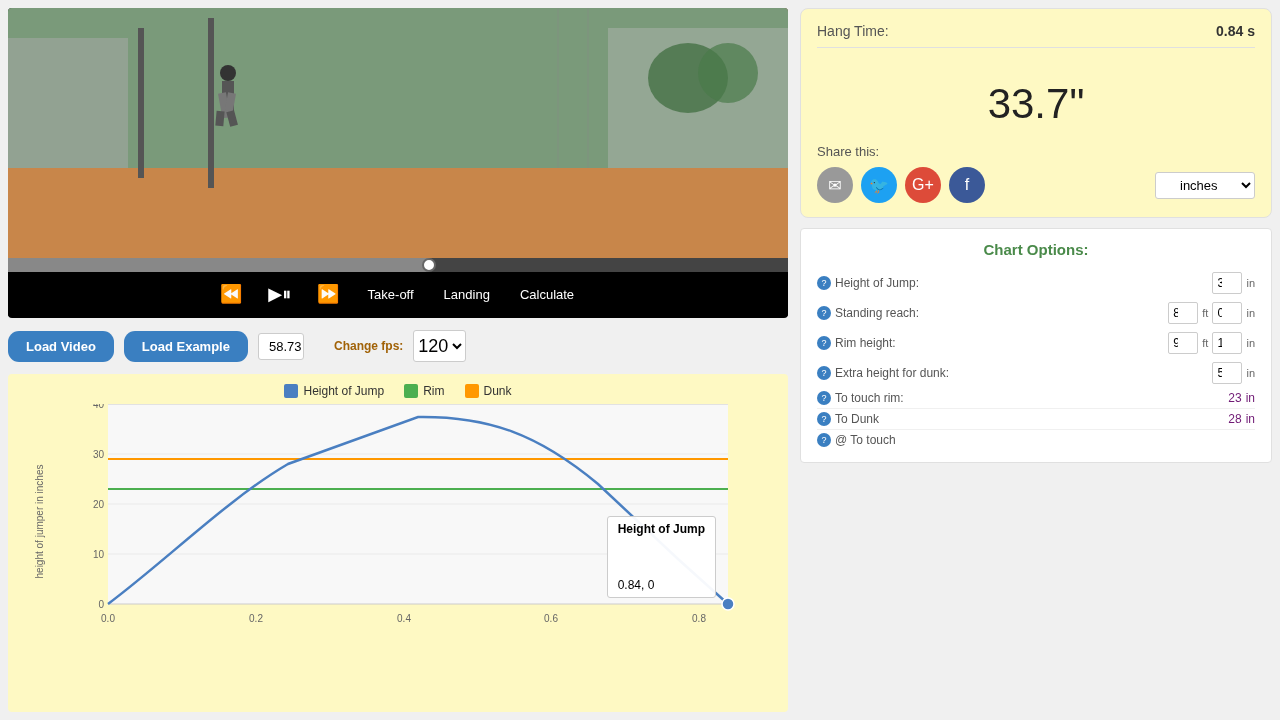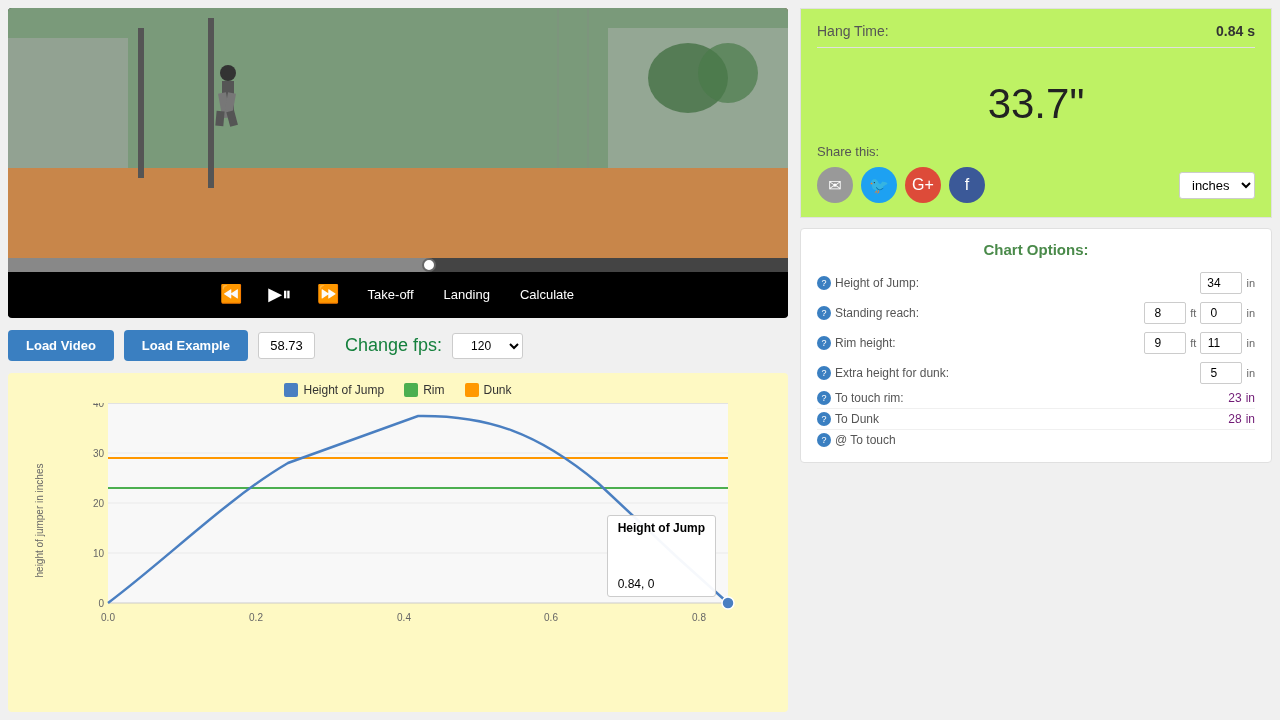--- a/index.html
+++ b/index.html
@@ -115,44 +115,45 @@
     .controls-row {
       display: flex;
       align-items: center;
       gap: 10px;
       padding: 4px 0;
     }
     .btn-blue {
       background: #3a7fc1;
       color: white;
       border: none;
-      border-radius: 4px;
+      border-radius: 11px;
       padding: 8px 18px;
       font-size: 13px;
       cursor: pointer;
       font-weight: bold;
     }
     .fps-display {
       border: 1px solid #ccc;
       background: white;
       padding: 5px 10px;
       font-size: 13px;
-      width: 57px;
+      width: 46px;
       text-align: center;
       border-radius: 3px;
     }
     .fps-label {
-      font-size: 18px;
-      color: #15803d;
+      font-size: 12px;
+      color: #a16207;
       margin-left: 20px;
+      font-weight: bold;
     }
     .fps-select {
       border: 1px solid #ccc;
-      padding: 4px 14px;
-      font-size: 12px;
+      padding: 4px 0;
+      font-size: 18px;
       border-radius: 3px;
       background: white;
     }
 
     
     .chart-section {
       background: #fef9c3;
       border-radius: 4px;
       padding: 10px 12px 8px 12px;
       flex: 1;
@@ -183,22 +184,22 @@
       padding: 5px 10px;
       border-radius: 3px;
       font-size: 12px;
       right: 60px;
       bottom: 40px;
       pointer-events: none;
     }
 
     
     .results-section {
-      background: #bef264;
-      border-radius: 0;
+      background: #fef9c3;
+      border-radius: 8px;
       padding: 14px 16px;
       border: 1px solid #e0e0e0;
     }
     .hang-time-row {
       display: flex;
       align-items: center;
       justify-content: space-between;
       border-bottom: 1px solid #e0e0e0;
       padding-bottom: 8px;
       margin-bottom: 8px;
@@ -240,21 +241,21 @@
       font-size: 16px;
       color: white;
     }
     .share-email { background: #999; }
     .share-twitter { background: #1da1f2; }
     .share-google { background: #dd4b39; }
     .share-facebook { background: #3b5998; }
     .unit-select {
       margin-left: auto;
       border: 1px solid #ccc;
-      padding: 4px 8px;
+      padding: 4px 20px;
       font-size: 13px;
       border-radius: 3px;
       background: white;
     }
 
     
     .chart-options-section {
       background: white;
       border-radius: 4px;
       padding: 12px 16px;
@@ -280,21 +281,21 @@
       align-items: center;
       gap: 4px;
       flex: 1;
     }
     .option-inputs {
       display: flex;
       align-items: center;
       gap: 4px;
     }
     .num-input {
-      width: 42px;
+      width: 30px;
       border: 1px solid #ccc;
       padding: 3px 4px;
       font-size: 12px;
       text-align: center;
       border-radius: 2px;
     }
     .unit-label {
       font-size: 11px;
       color: #666;
     }

